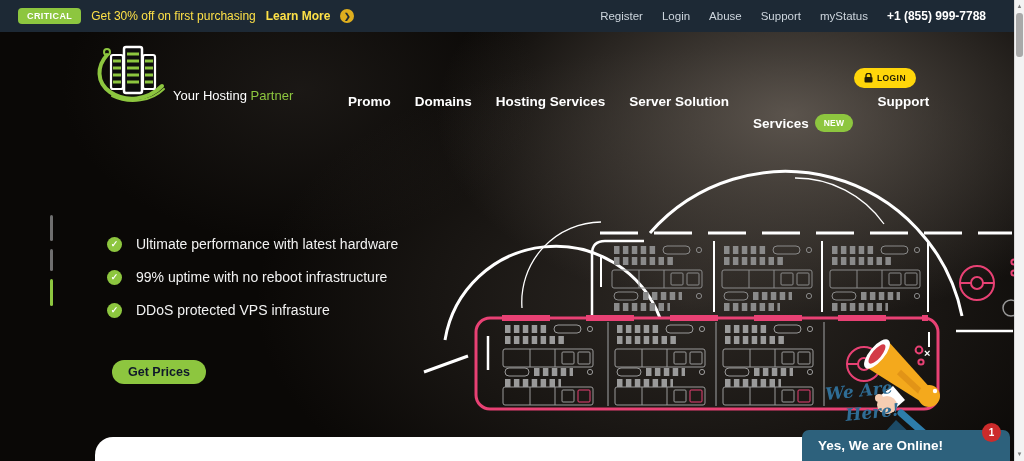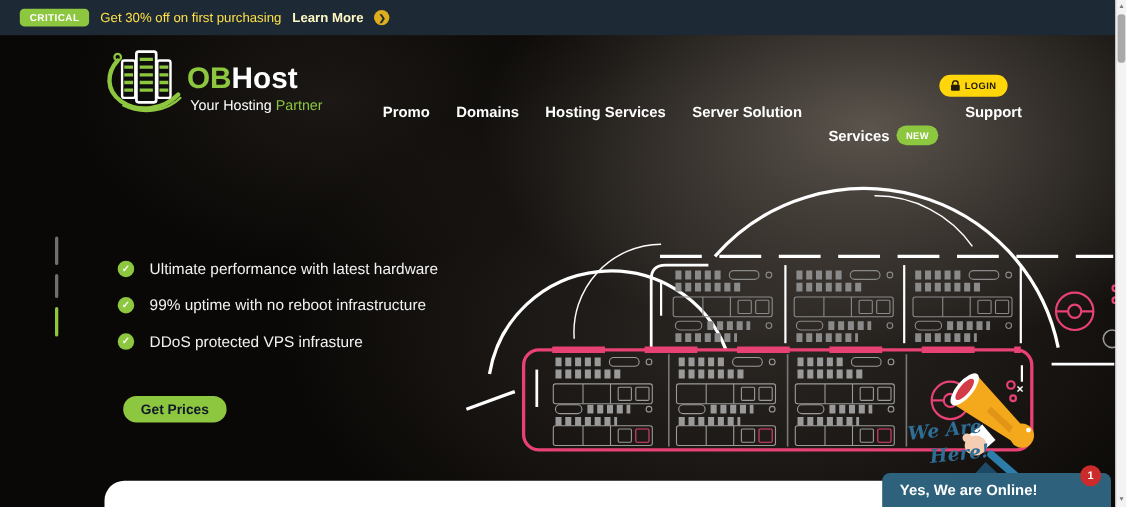--- a/index.html
+++ b/index.html
@@ -10,21 +10,21 @@
       radial-gradient(620px 360px at 690px 300px, rgba(78,71,65,.50), rgba(78,71,65,0) 70%),
       radial-gradient(340px 220px at 300px 90px, rgba(58,53,49,.35), rgba(58,53,49,0) 70%),
       #0a0806;}
   
   .topbar{position:absolute;left:0;top:0;width:1024px;height:32px;background:var(--c-topbar_bg,#1d2935);
     display:flex;align-items:center;justify-content:space-between;box-sizing:border-box;padding:0 30px 0 18px;z-index:6;}
   .tb-left{display:flex;align-items:center;gap:10px;}
   .badge-critical{background:var(--c-green,#8dc63f);color:#fff;font-size:9px;font-weight:bold;
     padding:3px 9px;border-radius:4px;letter-spacing:.4px;}
   .promo{color:#fde047;font-size:12px;}
-  .learn{color:#fef9c3;font-size:12px;font-weight:bold;text-decoration:none;cursor:pointer;}
+  .learn{color:#fde047;font-size:12px;font-weight:bold;text-decoration:none;cursor:pointer;}
   .learn-arrow{display:inline-flex;align-items:center;justify-content:center;width:14px;height:14px;
     border-radius:50%;background:#deae1e;color:#1d2935;font-size:8px;font-weight:bold;cursor:pointer;}
   .tb-right{display:flex;align-items:center;gap:19px;margin-right:8px;}
   .tb-link{color:#cdd5dd;font-size:11.5px;text-decoration:none;cursor:pointer;}
   .tb-phone{color:#fff;font-size:12px;font-weight:bold;}
   
   .logo{position:absolute;left:96px;top:42px;display:flex;cursor:pointer;z-index:5;}
   .logo-text{position:absolute;left:74px;top:16px;font-size:27px;font-weight:bold;line-height:27px;white-space:nowrap;}
   .logo-ob{color:var(--c-green,#8dc63f);}
   .logo-host{color:#fff;}
@@ -74,20 +74,28 @@
 <body>
 
 <div class="page">
 
   <div class="topbar">
     <div class="tb-left">
       <span class="badge-critical">CRITICAL</span>
       <span class="promo">Get 30% off on first purchasing</span>
       <a class="learn">Learn More</a>
       <span class="learn-arrow">❯</span>
+    </div>
+    <div class="tb-right">
+      <a class="tb-link">Register</a>
+      <a class="tb-link">Login</a>
+      <a class="tb-link">Abuse</a>
+      <a class="tb-link">Support</a>
+      <a class="tb-link">myStatus</a>
+      <span class="tb-phone">+1 (855) 999-7788</span>
     </div>
   </div>
 
   <div class="logo">
     <svg width="76" height="62" viewBox="0 0 76 62">
       <path d="M11,13 C1,24 0,40 14,50 C30,61 52,58 66,44" stroke="#8dc63f" stroke-width="4" fill="none" stroke-linecap="round"></path>
       <path d="M16,54 C34,63 56,59 68,47" stroke="#8dc63f" stroke-width="2" fill="none" stroke-linecap="round"></path>
       <circle cx="11" cy="10" r="3" stroke="#8dc63f" stroke-width="2" fill="none"></circle>
       <rect x="28" y="5" width="18" height="46" rx="2" fill="#0d0d0d" stroke="#fff" stroke-width="2.5"></rect>
       <rect x="15" y="13" width="12" height="34" rx="2" fill="#0d0d0d" stroke="#fff" stroke-width="2.2"></rect>
@@ -101,21 +109,20 @@
         <line x1="17" y1="19" x2="25" y2="19"></line>
           <line x1="17" y1="26" x2="25" y2="26"></line>
         <line x1="17" y1="33" x2="25" y2="33"></line>
           <line x1="17" y1="40" x2="25" y2="40"></line>
         <line x1="49" y1="19" x2="57" y2="19"></line>
           <line x1="49" y1="26" x2="57" y2="26"></line>
         <line x1="49" y1="33" x2="57" y2="33"></line>
           <line x1="49" y1="40" x2="57" y2="40"></line>
       </g>
     </svg>
-    <div class="logo-text"><span class="logo-ob">OB</span><span class="logo-host">Host</span></div>
     <div class="tagline"><span class="t1">Your Hosting</span> <span class="t2">Partner</span></div>
   </div>
 
   <nav class="menu">
     <a>Promo</a>
     <a>Domains</a>
     <a>Hosting Services</a>
     <a>Server Solution</a>
     <a><span>Services</span><span class="pill-new">NEW</span></a>
     <a>Support</a>

